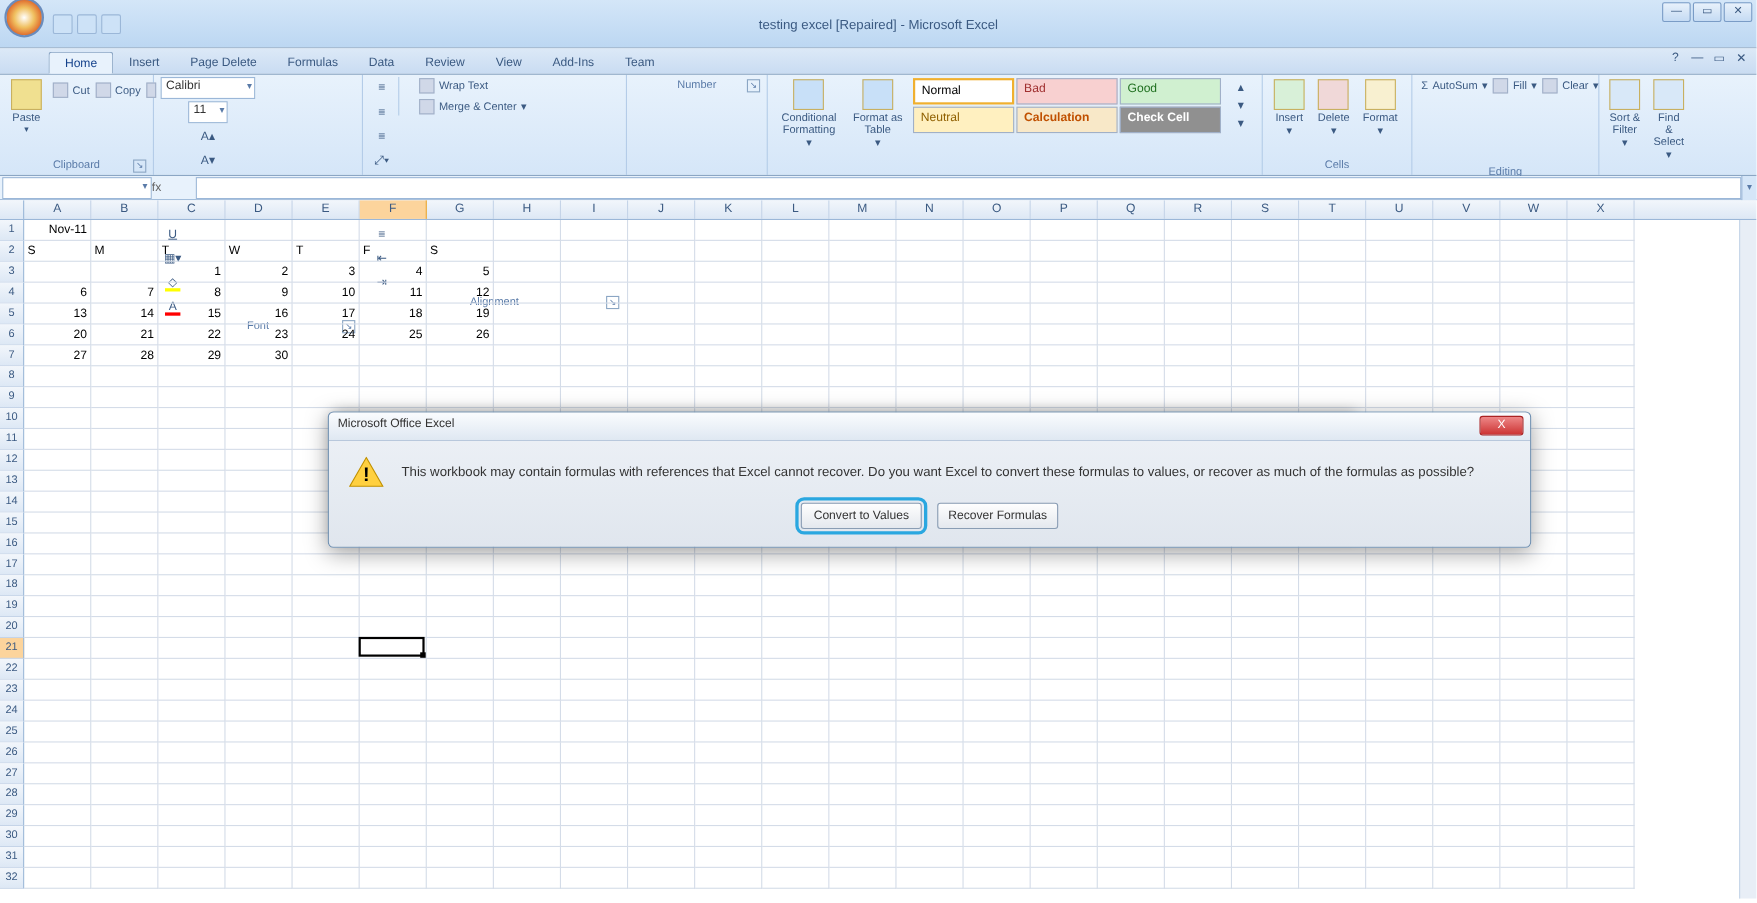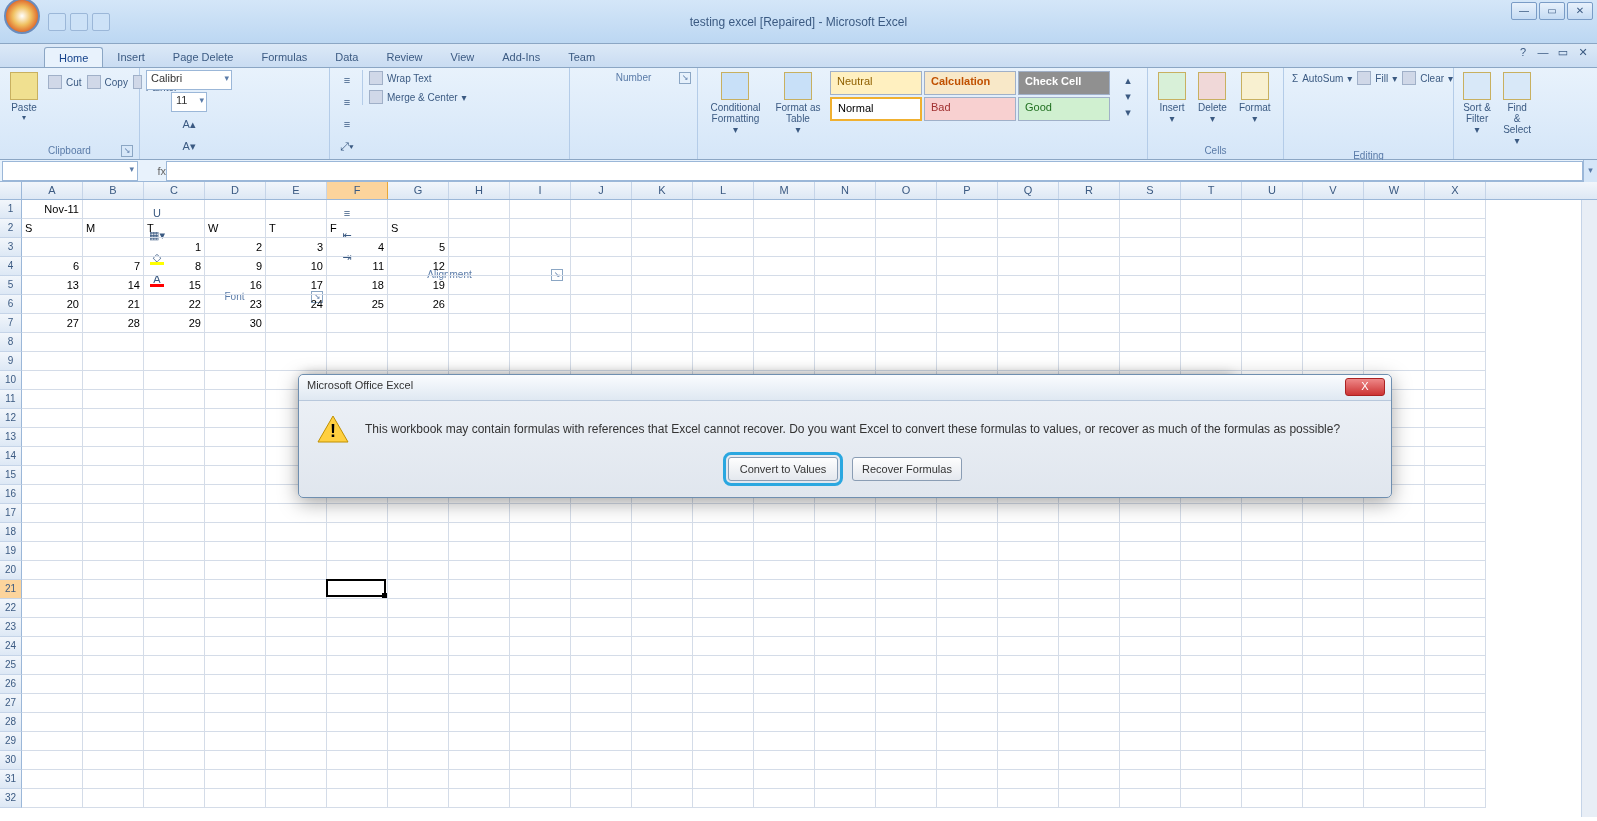--- a/index.html
+++ b/index.html
@@ -38,21 +38,21 @@
 .combo { height: 20px; border: 1px solid #9bb7d8; background: #fff; font-size: 11px; padding: 1px 14px 1px 4px; color: #333; position: relative; }
 .combo::after { content: "▾"; position: absolute; right: 2px; top: 2px; font-size: 9px; color: #5a7ba8; }
 .btn-sq { width: 22px; height: 20px; border: 1px solid transparent; font-size: 11px; text-align: center; line-height: 18px; color: #3b5a82; cursor: pointer; }
 
 .style-cell { width: 92px; height: 24px; border: 1px solid #a0b0c8; font-size: 11px; padding: 3px 6px; margin: 1px; cursor: pointer; }
 
 
 .formula-bar { height: 22px; background: #e8f2fc; display: flex; align-items: center; border-bottom: 1px solid #9bb7d8; }
 .name-box { width: 136px; height: 20px; border: 1px solid #9bb7d8; background: #fff; margin-left: 2px; font-size: 11px; padding: 2px 4px; position: relative; }
 .name-box::after { content: "▾"; position: absolute; right: 3px; top: 2px; font-size: 9px; color: #5a7ba8; }
-.fx-label { width: 28px; text-align: right; font-size: 11px; color: #666; }
+.fx-label { width: 40px; text-align: left; font-size: 11px; color: #666; }
 .fx-input { flex: 1; height: 20px; border: 1px solid #9bb7d8; background: #fff; margin-right: 14px; }
 .fx-expand { width: 14px; position: absolute; right: 0; background:#d5e6f8; height:22px; border-left:1px solid #9bb7d8; text-align:center; font-size:9px; line-height:20px; color:#5a7ba8; }
 
 
 .grid-area { position: relative; height: 635px; overflow: hidden; }
 .col-headers { display: flex; height: 18px; background: linear-gradient(#f2f6fb,#dde8f5); border-bottom: 1px solid #9bb7d8; }
 .corner { width: 22px; border-right: 1px solid #9bb7d8; background: linear-gradient(#f2f6fb,#dde8f5); }
 .col-h { width: 61px; border-right: 1px solid #c5d4e8; text-align: center; font-size: 11px; color: #3b5a82; line-height: 17px; cursor: pointer; }
 .col-h.sel { background: #fcd49c; border-right-color:#e8a838; }
 .rows { position: relative; }
@@ -174,49 +174,49 @@
           <div class="btn-sq">⤢▾</div>
         </div>
         <div class="font-row">
           <div class="btn-sq">≡</div>
           <div class="btn-sq">≡</div>
           <div class="btn-sq">≡</div>
           <div class="btn-sq">⇤</div>
           <div class="btn-sq">⇥</div>
         </div>
       </div>
-      <div style="display:flex;flex-direction:column;gap:3px;border-left:1px solid #b4cce8;padding-left:4px">
+      <div style="display:flex;flex-direction:column;gap:3px;border-left:1px solid #b4cce8;padding-left:16px">
         <div class="small-btn">
             <div class="small-icon"></div>
             <span>Wrap Text</span>
           </div>
         <div class="small-btn"><div class="small-icon"></div><span>Merge &amp; Center</span> ▾</div>
       </div>
     </div>
     <div class="group-label"><span>Alignment</span><span class="dlauncher">↘</span></div>
   </div>
 
   <div class="group" style="width:128px">
     <div class="group-label"><span>Number</span><span class="dlauncher">↘</span></div>
   </div>
 
   <div class="group" style="width:450px">
     <div class="group-body">
       <div class="big-btn"><div class="big-icon" style="background:#c8e0f8"></div><span style="max-width:62px;text-align:center">Conditional Formatting</span>▾</div>
       <div class="big-btn"><div class="big-icon" style="background:#c8e0f8"></div><span style="max-width:52px;text-align:center">Format as Table</span>▾</div>
       <div style="display:flex;flex-direction:column">
         <div style="display:flex">
+          <div class="style-cell" style="background:#fff;border:2px solid #f0b030">Normal</div>
+          <div class="style-cell" style="background:#f8d0d0;color:#a03030">Bad</div>
+          <div class="style-cell" style="background:#d0f0d0;color:#207020">Good</div>
+        </div>
+        <div style="display:flex">
           <div class="style-cell" style="background:#fff0c0;color:#906000">Neutral</div>
           <div class="style-cell" style="background:#f8e8c8;color:#c05000;font-weight:bold">Calculation</div>
           <div class="style-cell" style="background:#909090;color:#fff;font-weight:bold">Check Cell</div>
-        </div>
-        <div style="display:flex">
-          <div class="style-cell" style="background:#fff;border:2px solid #f0b030">Normal</div>
-          <div class="style-cell" style="background:#f8d0d0;color:#a03030">Bad</div>
-          <div class="style-cell" style="background:#d0f0d0;color:#207020">Good</div>
         </div>
       </div>
       <div style="display:flex;flex-direction:column;justify-content:center;padding:0 2px">
         <div class="btn-sq" style="height:16px">▴</div>
         <div class="btn-sq" style="height:16px">▾</div>
         <div class="btn-sq" style="height:16px">▾</div>
       </div>
     </div>
   </div>
 

